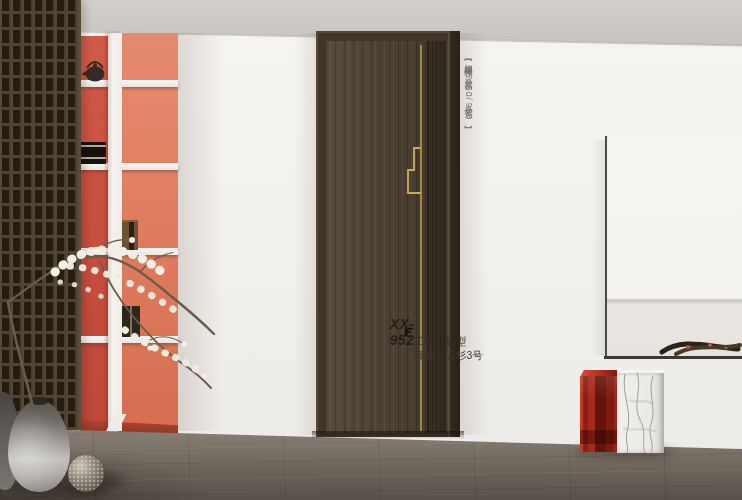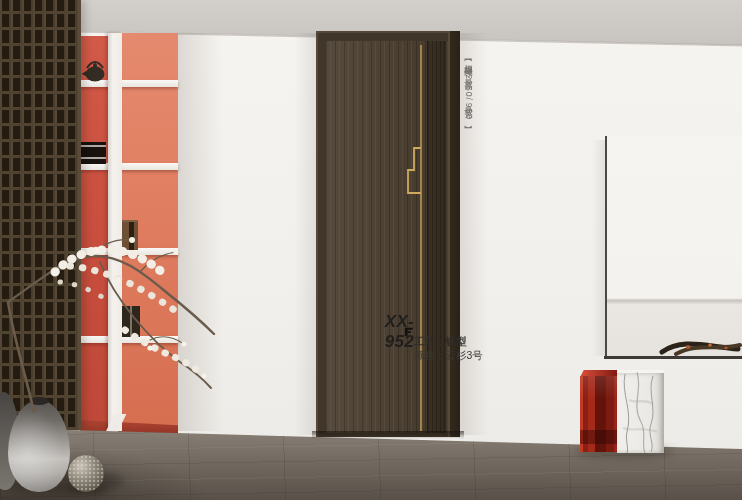--- a/index.html
+++ b/index.html
@@ -95,22 +95,22 @@
   .blossoms{left:0;top:222px;width:240px;height:200px;}
   .driftwood{left:658px;top:328px;width:84px;height:30px;}
   .marble-veins{left:617px;top:370px;width:47px;height:83px;}
 
   
   .spec-note{left:457px;top:56px;width:18px;height:160px;writing-mode:vertical-rl;text-orientation:mixed;
     font-size:8.5px;letter-spacing:1px;color:#76726e;font-weight:500;}
   .product-label{left:414px;top:332px;width:100px;text-align:right;color:#211f1d;}
   .product-model-row{position:static;display:flex;align-items:center;justify-content:flex-end;gap:3px;}
   .brand-logo{position:static;width:10px;height:10px;display:block;}
-  .product-model{position:static;font-style:italic;font-weight:700;font-size:17px;letter-spacing:.3px;}
-  .product-craft{position:static;margin-top:3px;font-size:10.5px;font-weight:700;color:#2f2c29;}
+  .product-model{position:static;font-style:italic;font-weight:700;font-size:14px;letter-spacing:.3px;}
+  .product-craft{position:static;margin-top:3px;font-size:10.5px;font-weight:400;color:#2f2c29;}
   .product-color{position:static;margin-top:17px;font-size:10.5px;font-weight:500;color:#3a3734;}
 </style>
 </head>
 <body>
 
 <div id="scene">
 
   <div class="wall"></div>
   <div class="ceiling"></div>
   <div class="ceiling-line"></div>

